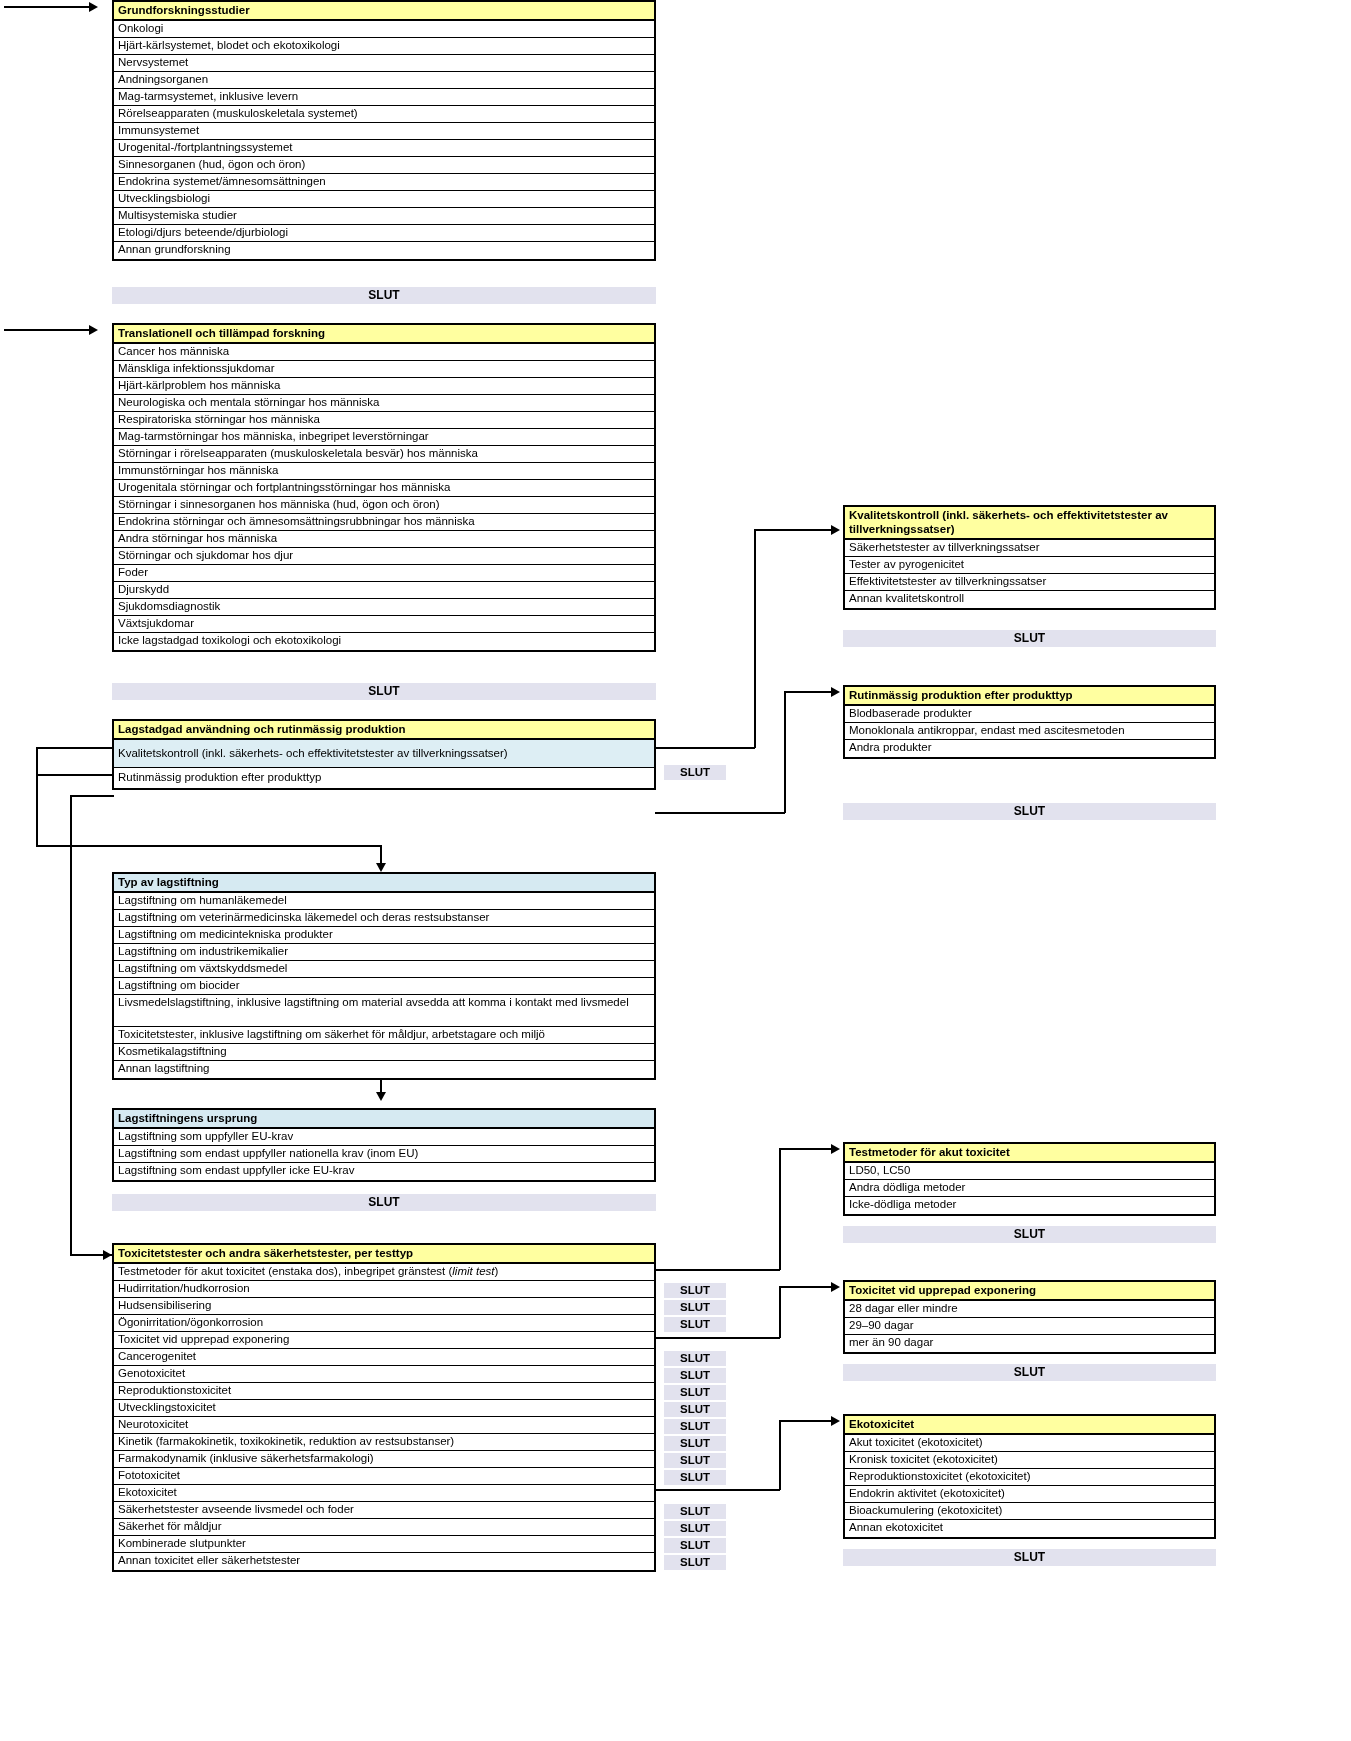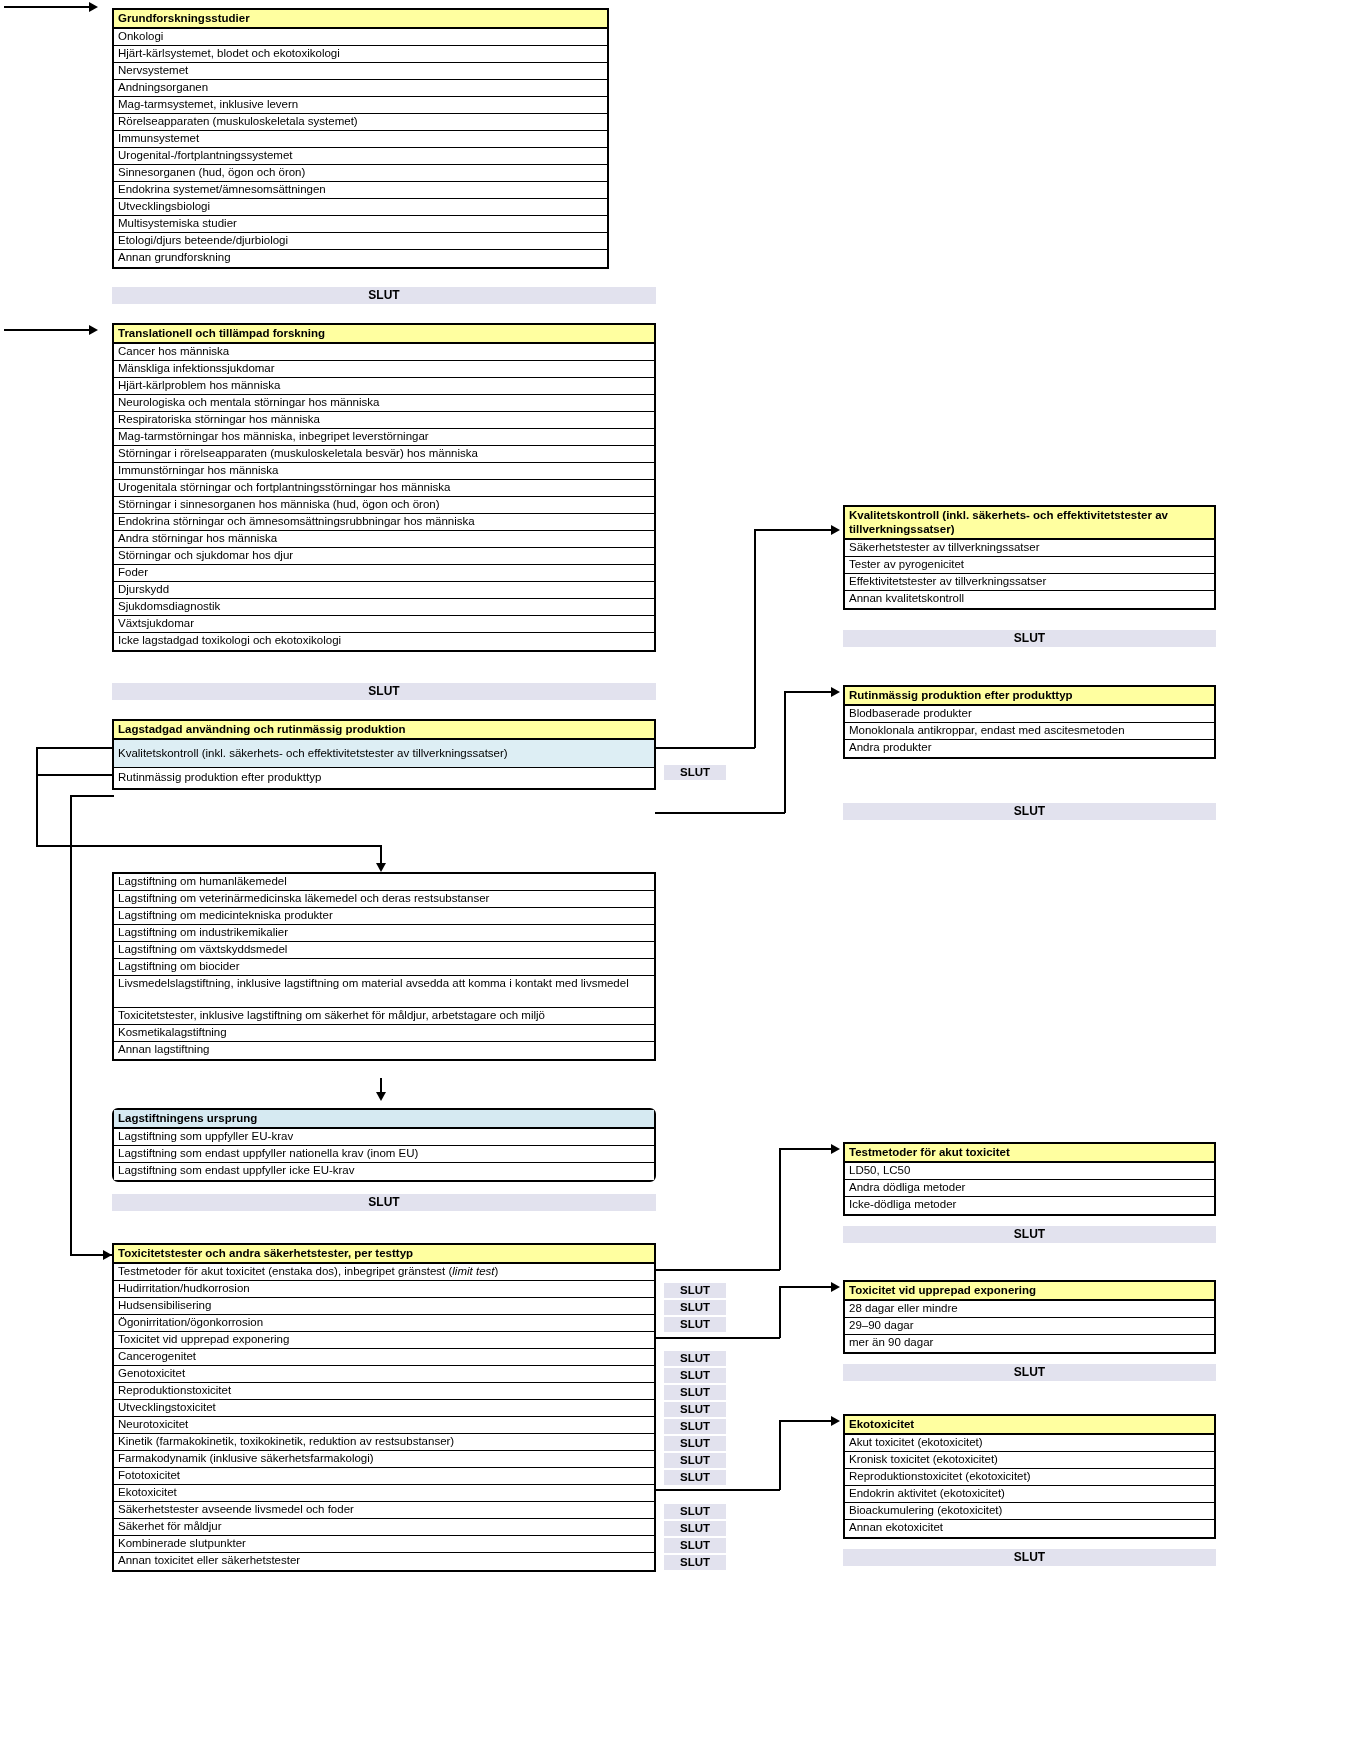--- a/index.html
+++ b/index.html
@@ -92,21 +92,21 @@
 </style>
 </head>
 <body>
 
 <div class="ln hln" style="left:4px; top:6px; width:86px;"></div>
 <div class="arrow-r" style="left:89px; top:2px;"></div>
 
 <div class="ln hln" style="left:4px; top:329px; width:86px;"></div>
 <div class="arrow-r" style="left:89px; top:325px;"></div>
 
-<div class="block" style="left:112px; top:8px; width:497px;">
+<div class="block" style="left:112px; top:0px; width:544px;">
   <div class="hdr">Grundforskningsstudier</div>
   <div class="row">Onkologi</div>
   <div class="row">Hjärt-kärlsystemet, blodet och ekotoxikologi</div>
   <div class="row">Nervsystemet</div>
   <div class="row">Andningsorganen</div>
   <div class="row">Mag-tarmsystemet, inklusive levern</div>
   <div class="row">Rörelseapparaten (muskuloskeletala systemet)</div>
   <div class="row">Immunsystemet</div>
   <div class="row">Urogenital-/fortplantningssystemet</div>
   <div class="row">Sinnesorganen (hud, ögon och öron)</div>
@@ -182,36 +182,37 @@
 <div class="ln vln" style="left:36px; top:747px; height:99px;"></div>
 <div class="ln vln" style="left:70px; top:795px; height:460px;"></div>
 <div class="ln hln" style="left:36px; top:845px; width:345px;"></div>
 <div class="ln vln" style="left:380px; top:845px; height:20px;"></div>
 <div class="arrow-d" style="left:376px; top:863px;"></div>
 
 <div class="ln hln" style="left:70px; top:1254px; width:42px;"></div>
 <div class="arrow-r" style="left:103px; top:1250px;"></div>
 
 <div class="block" style="left:112px; top:872px; width:544px;">
+  <div class="hdr blue">Typ av lagstiftning</div>
   <div class="row">Lagstiftning om humanläkemedel</div>
   <div class="row">Lagstiftning om veterinärmedicinska läkemedel och deras restsubstanser</div>
   <div class="row">Lagstiftning om medicintekniska produkter</div>
   <div class="row">Lagstiftning om industrikemikalier</div>
   <div class="row">Lagstiftning om växtskyddsmedel</div>
   <div class="row">Lagstiftning om biocider</div>
   <div class="row wrap" style="min-height:32px;">Livsmedelslagstiftning, inklusive lagstiftning om material avsedda att komma i kontakt med livsmedel</div>
   <div class="row">Toxicitetstester, inklusive lagstiftning om säkerhet för måldjur, arbetstagare och miljö</div>
   <div class="row">Kosmetikalagstiftning</div>
   <div class="row">Annan lagstiftning</div>
 </div>
 
 <div class="ln vln" style="left:380px; top:1078px; height:16px;"></div>
 <div class="arrow-d" style="left:376px; top:1092px;"></div>
 
-<div class="block" style="left:112px; top:1108px; width:544px;border-radius:6px;">
+<div class="block" style="left:112px; top:1108px; width:544px;">
   <div class="hdr blue">Lagstiftningens ursprung</div>
   <div class="row">Lagstiftning som uppfyller EU-krav</div>
   <div class="row">Lagstiftning som endast uppfyller nationella krav (inom EU)</div>
   <div class="row">Lagstiftning som endast uppfyller icke EU-krav</div>
 </div>
 <div class="slut" style="left:112px; top:1194px; width:544px;">SLUT</div>
 
 <div class="block" style="left:112px; top:1243px; width:544px;">
   <div class="hdr">Toxicitetstester och andra säkerhetstester, per testtyp</div>
   <div class="row">

